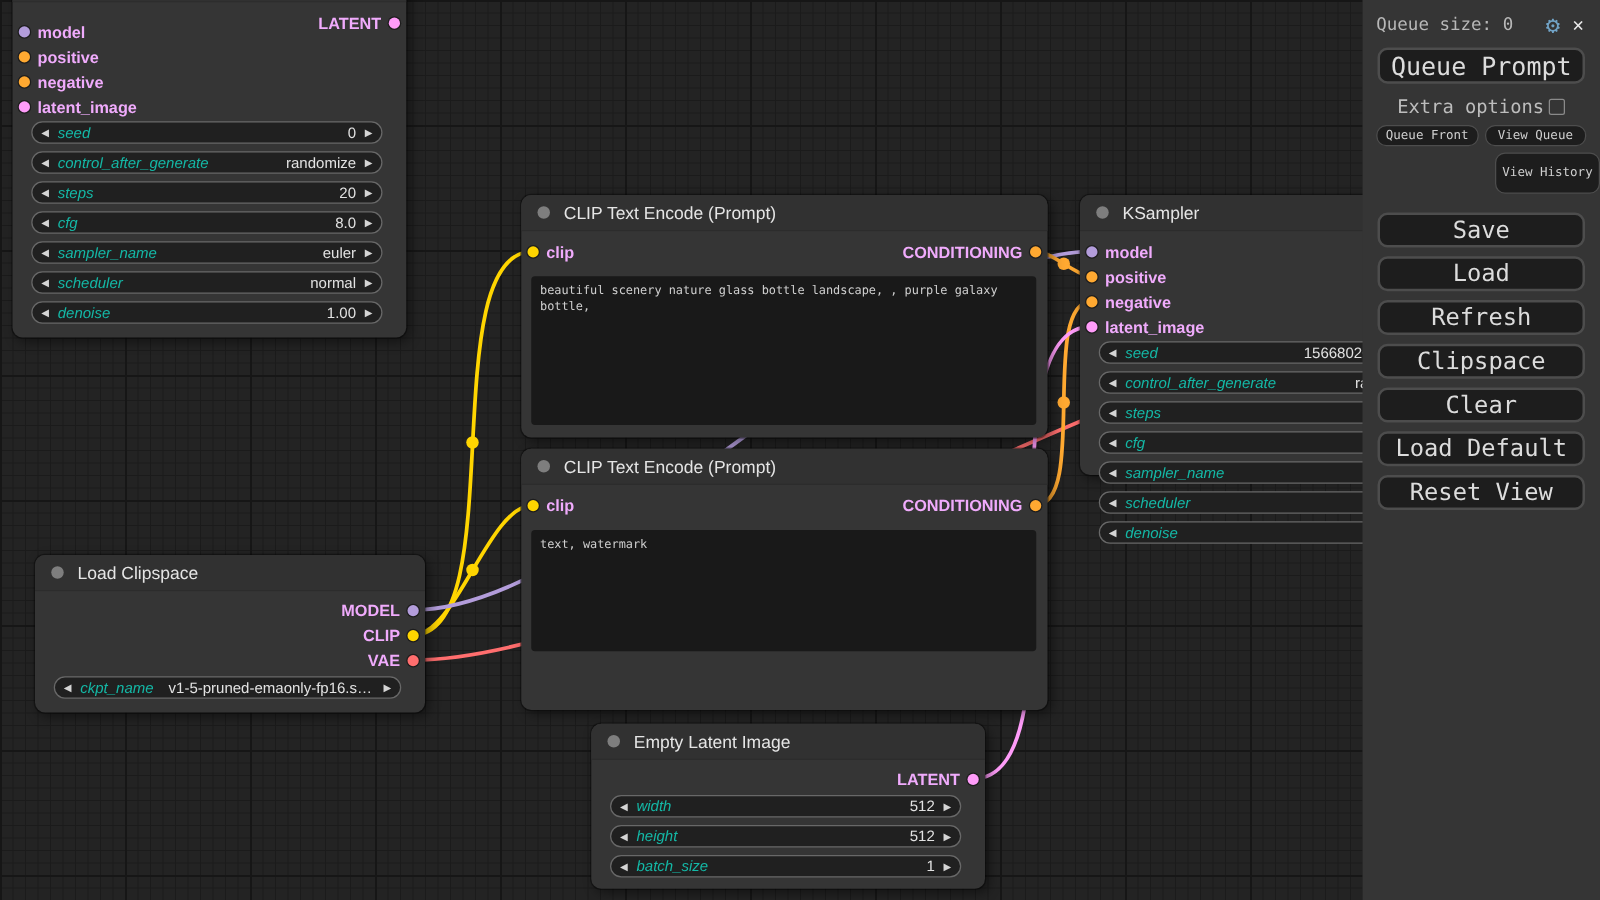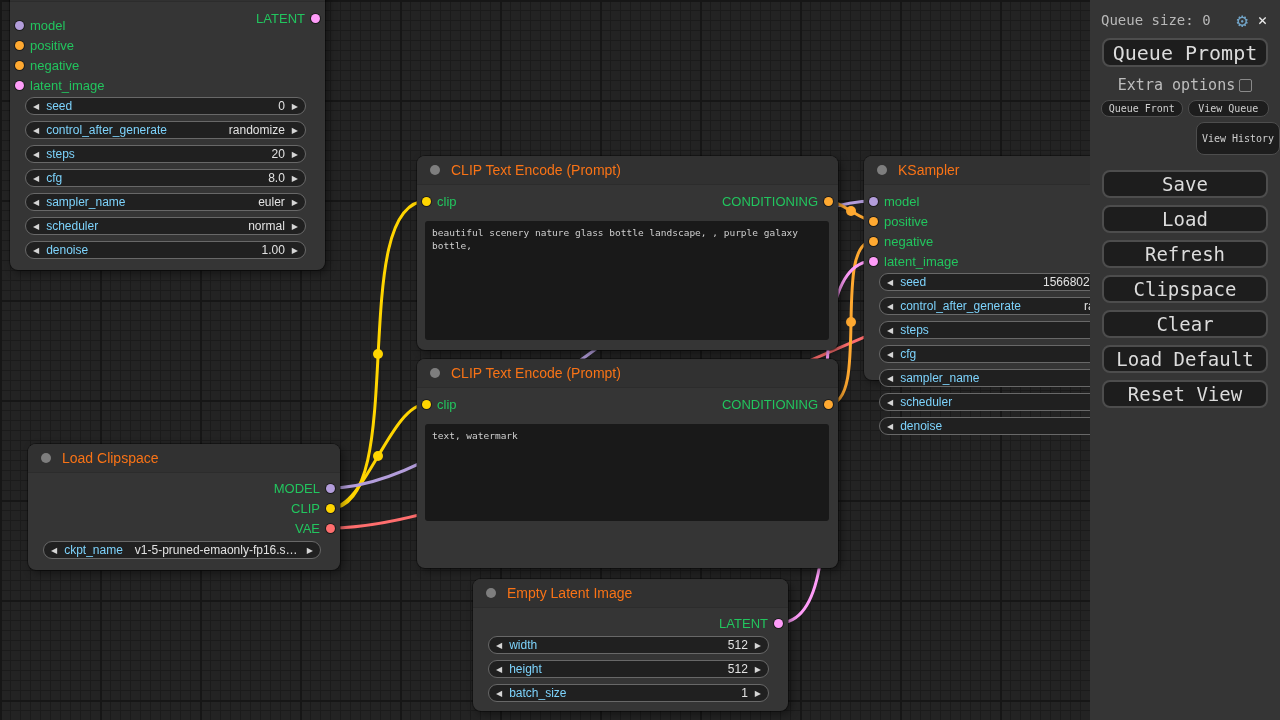--- a/index.html
+++ b/index.html
@@ -22,35 +22,35 @@
     background:#353535; border-radius:8px;
     box-shadow:0 0 0 1px rgba(0,0,0,.35), 3px 3px 9px rgba(0,0,0,.45);
   }
   .ntitle {
     position:absolute; left:0; right:0; top:0; height:29px;
     background:#313131; border-radius:8px 8px 0 0;
     display:flex; align-items:center; padding-left:13px;
     border-bottom:1px solid #2c2c2c;
   }
   .tdot { width:10px; height:10px; border-radius:50%; background:#7e7e7e; flex:none; }
-  .tlabel { color:#f97316; font-size:14px; margin-left:11px; white-space:nowrap; }
+  .tlabel { color:#e5e5e5; font-size:14px; margin-left:11px; white-space:nowrap; }
 
   .port { position:absolute; height:14px; display:flex; align-items:center; gap:6px; }
   .port.in  { left:5px; }
   .port.out { right:5px; flex-direction:row-reverse; }
   .pdot { width:9px; height:9px; border-radius:50%; box-shadow:0 0 0 1px rgba(0,0,0,.45); flex:none; }
-  .plabel { color:#22c55e; font-size:13px; white-space:nowrap; }
+  .plabel { color:#f0abfc; font-size:13px; white-space:nowrap;font-weight:bold; }
 
   .widget {
     position:absolute; left:15px; right:19px; height:18px;
     background:#202020; border:1px solid #686868; border-radius:9px;
     display:flex; align-items:center; font-size:12px; overflow:hidden; white-space:nowrap;
   }
   .warr { color:#d5d5d5; font-size:8px; padding:0 7px; flex:none; }
-  .wlabel { color:#7dd3fc; }
+  .wlabel { color:#14b8a6;font-style:italic; }
   .wvalue { margin-left:auto; color:#e2e2e2; }
   .wvalue.gap { margin-left:12px; margin-right:0; }
   .widget.wr .wvalue { position:absolute; margin:0; }
   .widget.wr .warr:last-child { margin-left:auto; }
   .wv-seed { left:163px; }
   .wv-ctrl { left:204px; }
 
   .wtext {
     position:absolute; left:8px; right:9px;
     background:#191919; border-radius:3px; padding:5px 7px;

